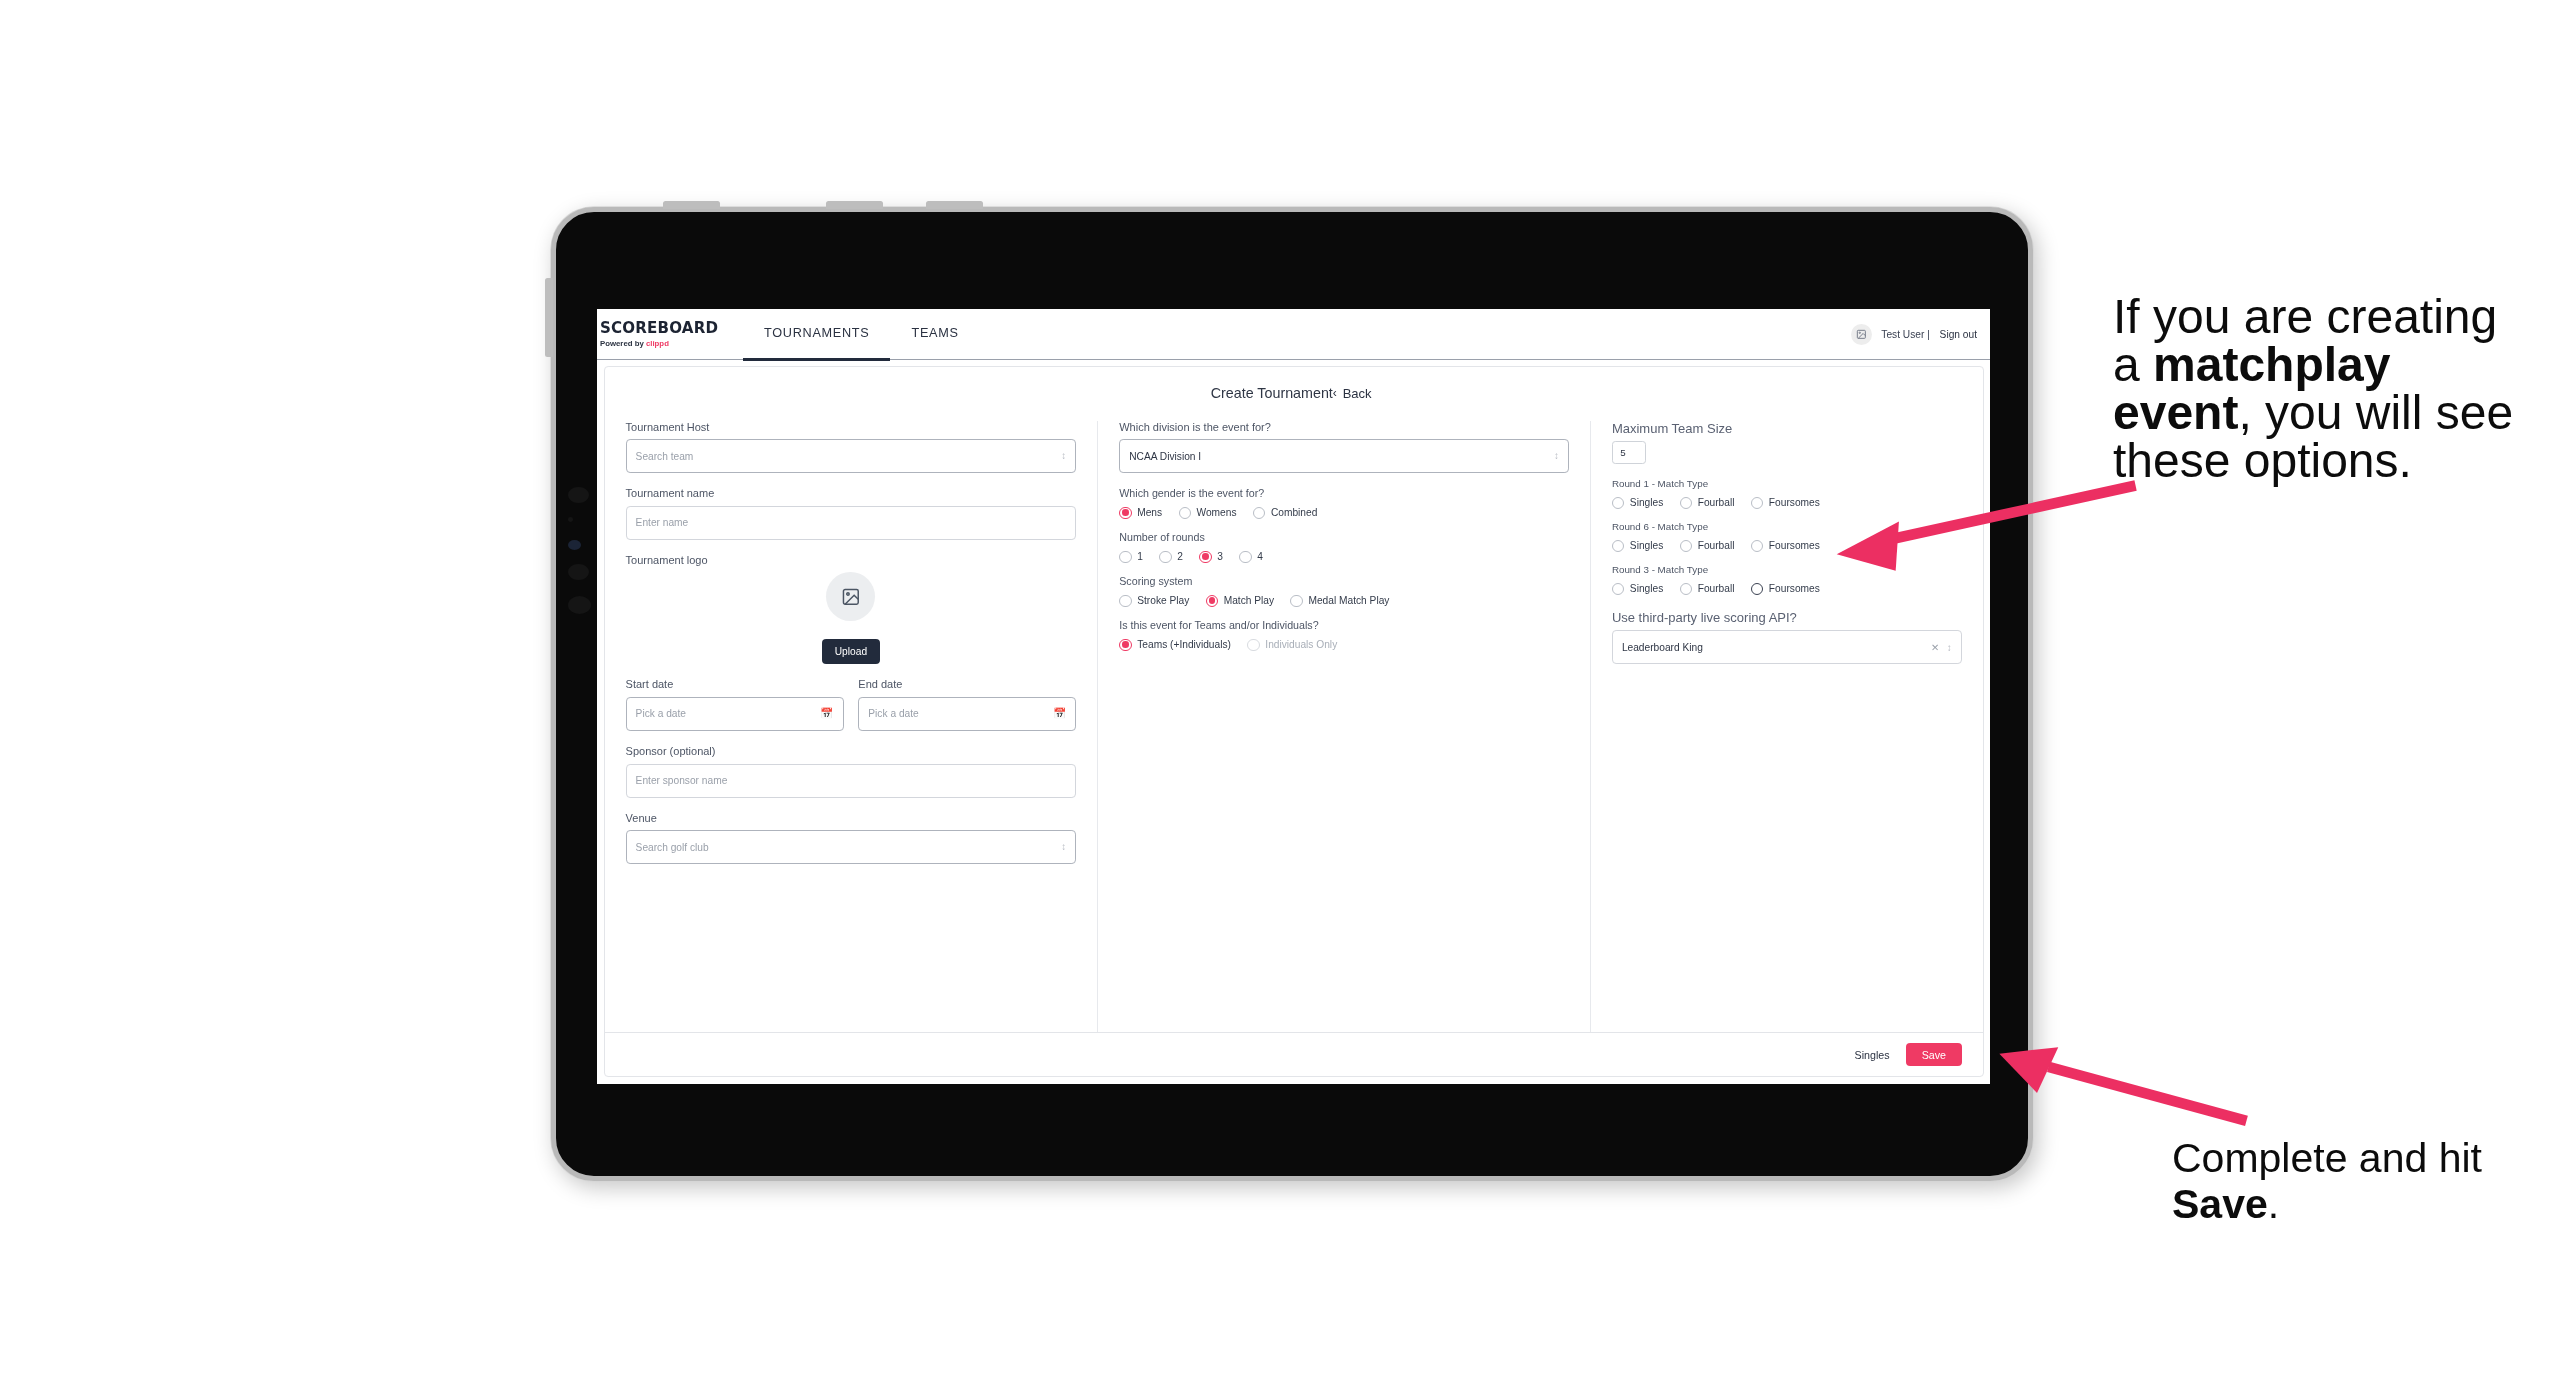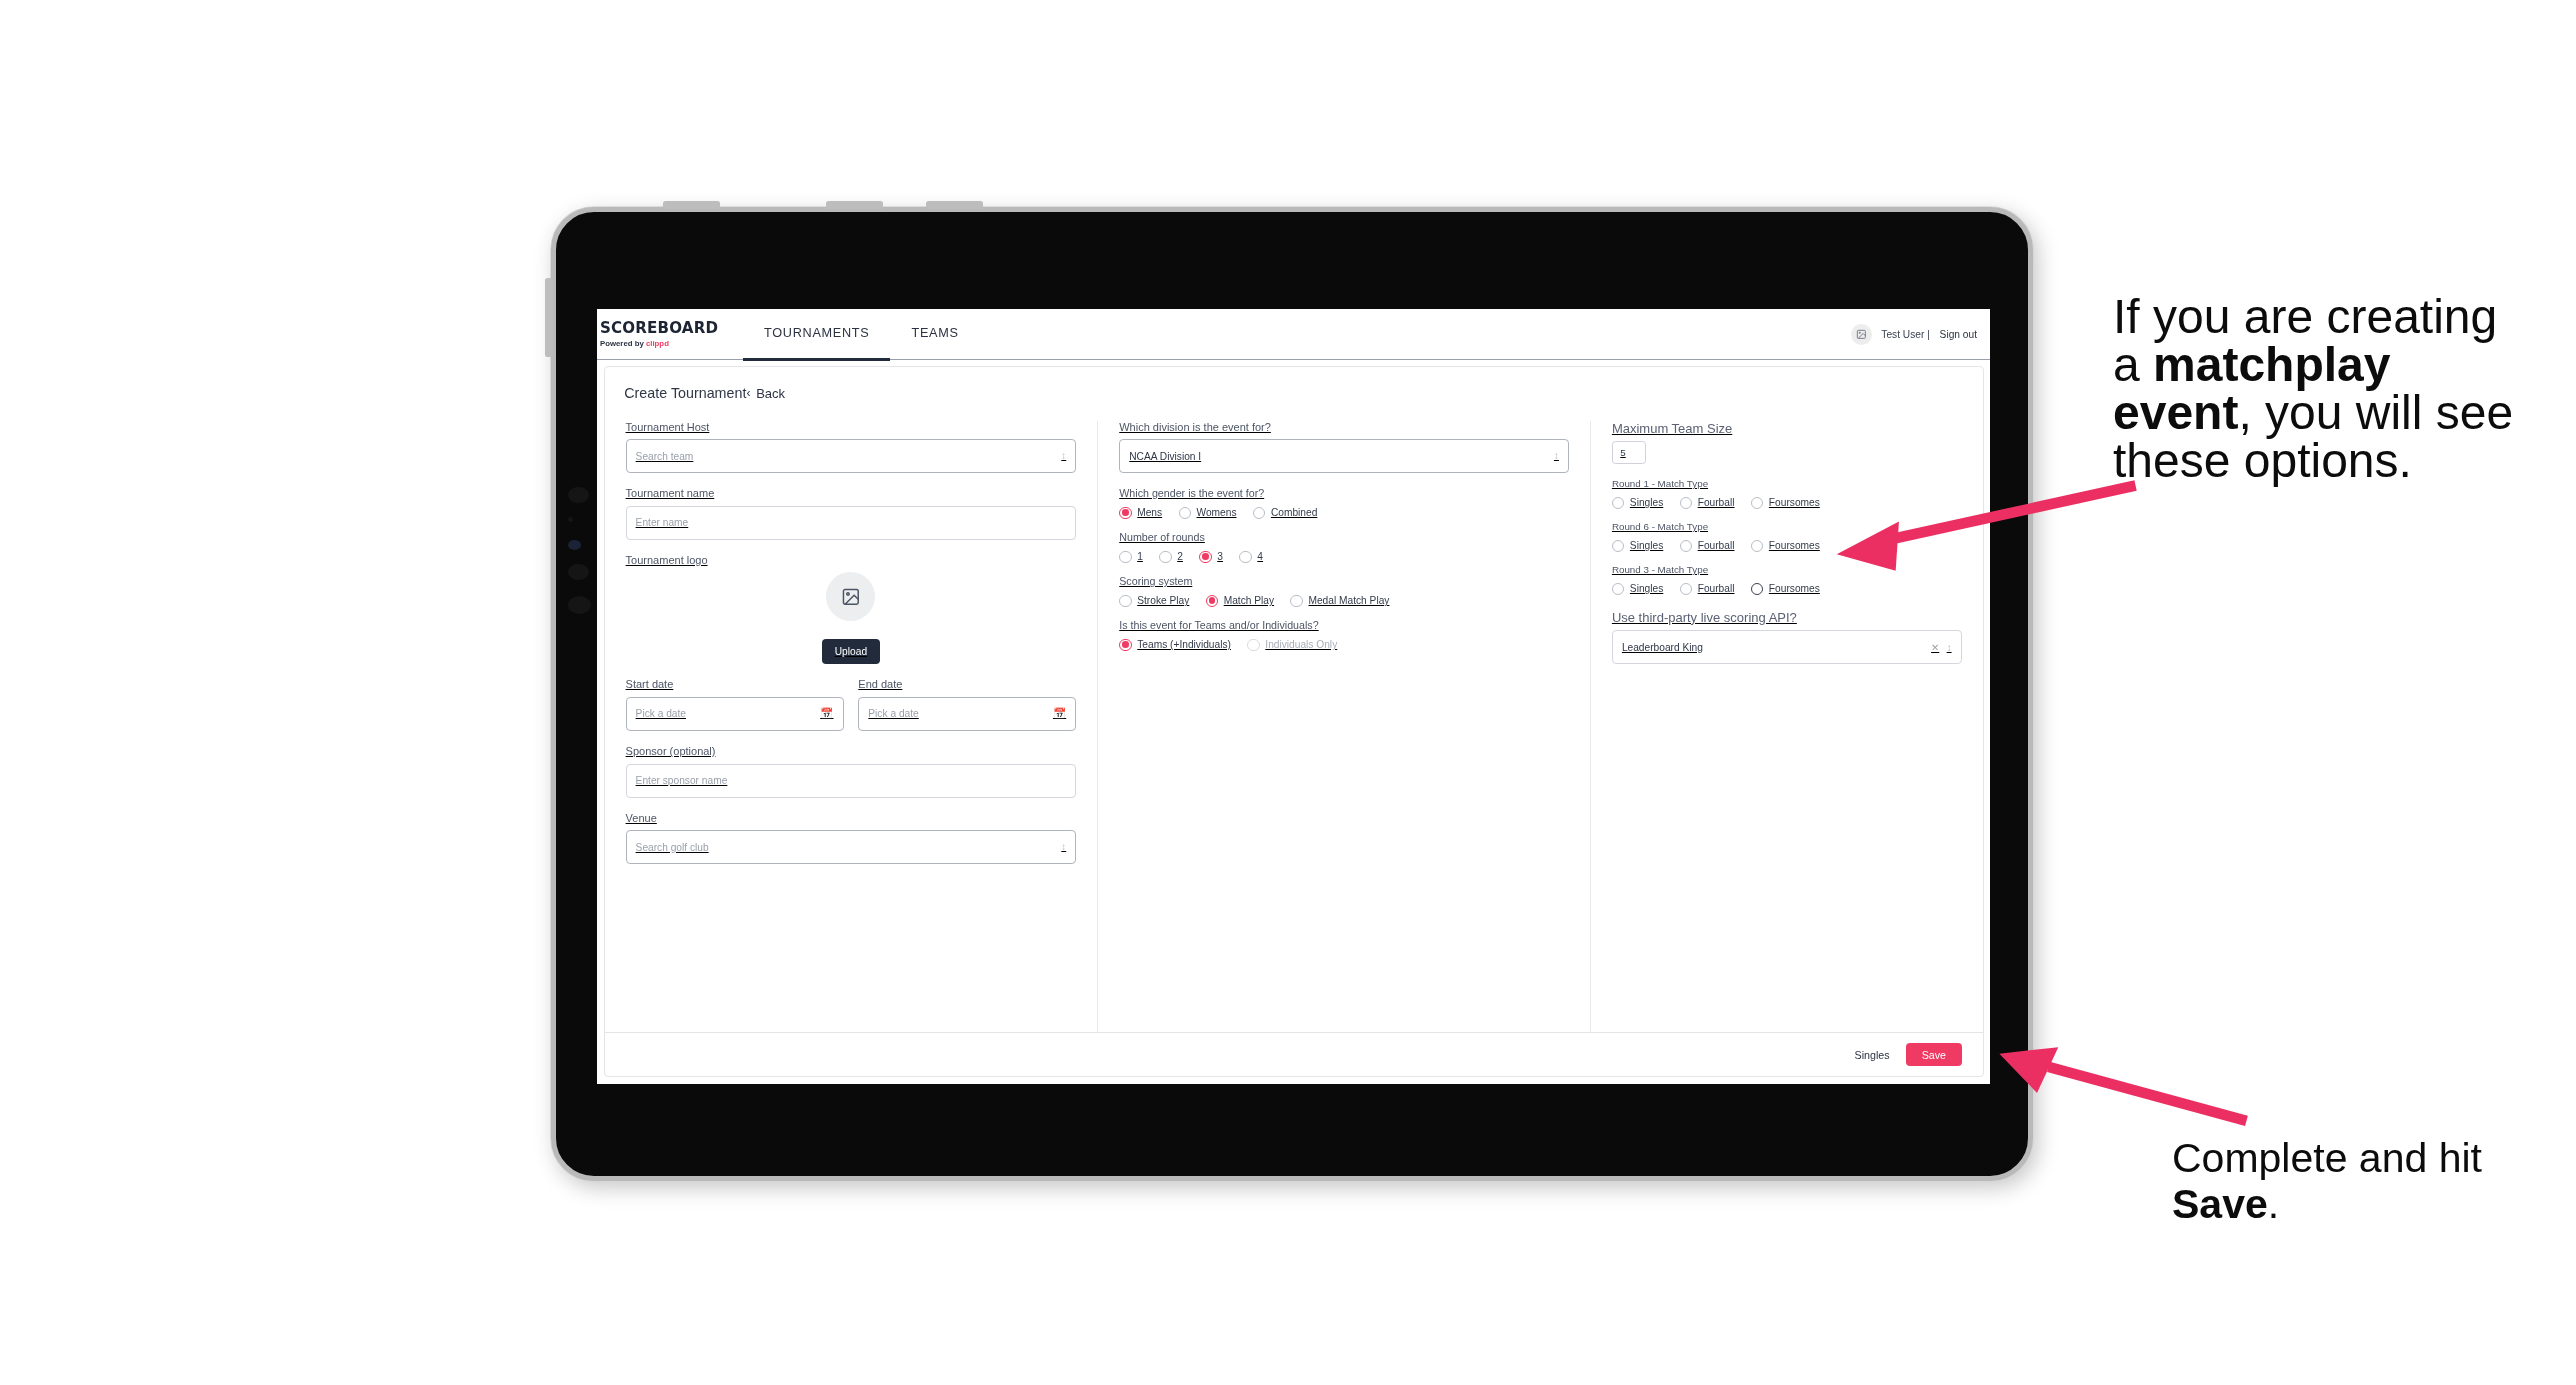--- a/index.html
+++ b/index.html
@@ -73,28 +73,28 @@
   .user-text { font-size: 10.2px; color: #3a4152; }
   .sign-out { font-size: 10.2px; color: #2b3242; cursor: pointer; }
 
   
   .card {
     position: absolute; left: 6.6px; top: 57px; width: 1380px; height: 711px;
     background: #fff; border: 0.8px solid #e3e5e9; border-radius: 4.1px;
     display: flex; flex-direction: column;
   }
   .card-head {
-    display: flex; align-items: center; justify-content: flex-start;
+    display: flex; align-items: center; justify-content: center;
     padding: 18px 24.6px 9.8px 19.7px;
   }
   .card-title { font-size: 14.3px; color: #2f3645; }
   .back-link { font-size: 13px; color: #2b3242; cursor: pointer; display: flex; align-items: center; gap: 5.7px; }
   .chev { font-size: 12.3px; color: #2b3242; }
 
-  .columns { flex: 1; display: flex; padding: 9.8px 0 0 0; text-decoration: underline; }
+  .columns { flex: 1; display: flex; padding: 9.8px 0 0 0; }
   .col { padding: 0 21px; position: relative; }
   .col-1 { width: 493px; }
   .col-2 { width: 493px; border-left: 0.8px solid #e7e9ed; }
   .col-3 { width: 393px; border-left: 0.8px solid #e7e9ed; }
 
   .field { margin-bottom: 14px; }
   .lbl { display: block; font-size: 11px; color: #4d5565; margin-bottom: 6.6px; }
   .lbl-sm { display: block; font-size: 13px; color: #5a6172; margin-bottom: 5.7px; }
   .input {
     width: 100%; height: 27px; border: 0.8px solid #aeb3bc; border-radius: 4.1px;

